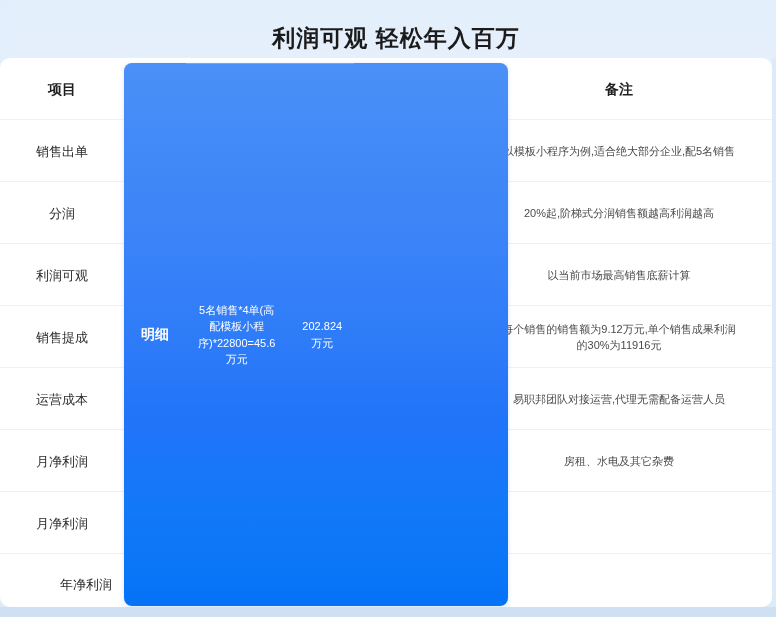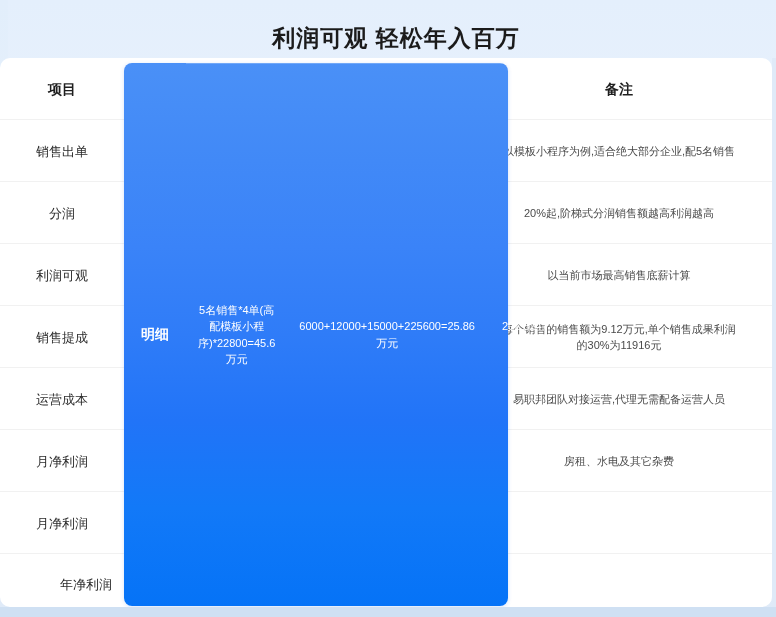--- a/index.html
+++ b/index.html
@@ -268,23 +268,20 @@
     </tbody>
   </table>
 
   <div class="blue-col">
     <div class="blue-cell blue-head">
       <span>明细</span>
     </div>
     <div class="blue-cell">
       <span class="blue-text">5名销售*4单(高配模板小程序)*22800=45.6万元</span>
     </div>
-    <div class="blue-cell">
-      <span class="blue-text">6000+12000+15000+225600=25.86万元</span>
-    </div>
     <div class="blue-cell last">
       <span class="blue-text">202.824万元</span>
     </div>
   </div>
 
 </div>
 
 <div class="right-strip"></div>
 <div class="footer-strip"></div>
 

